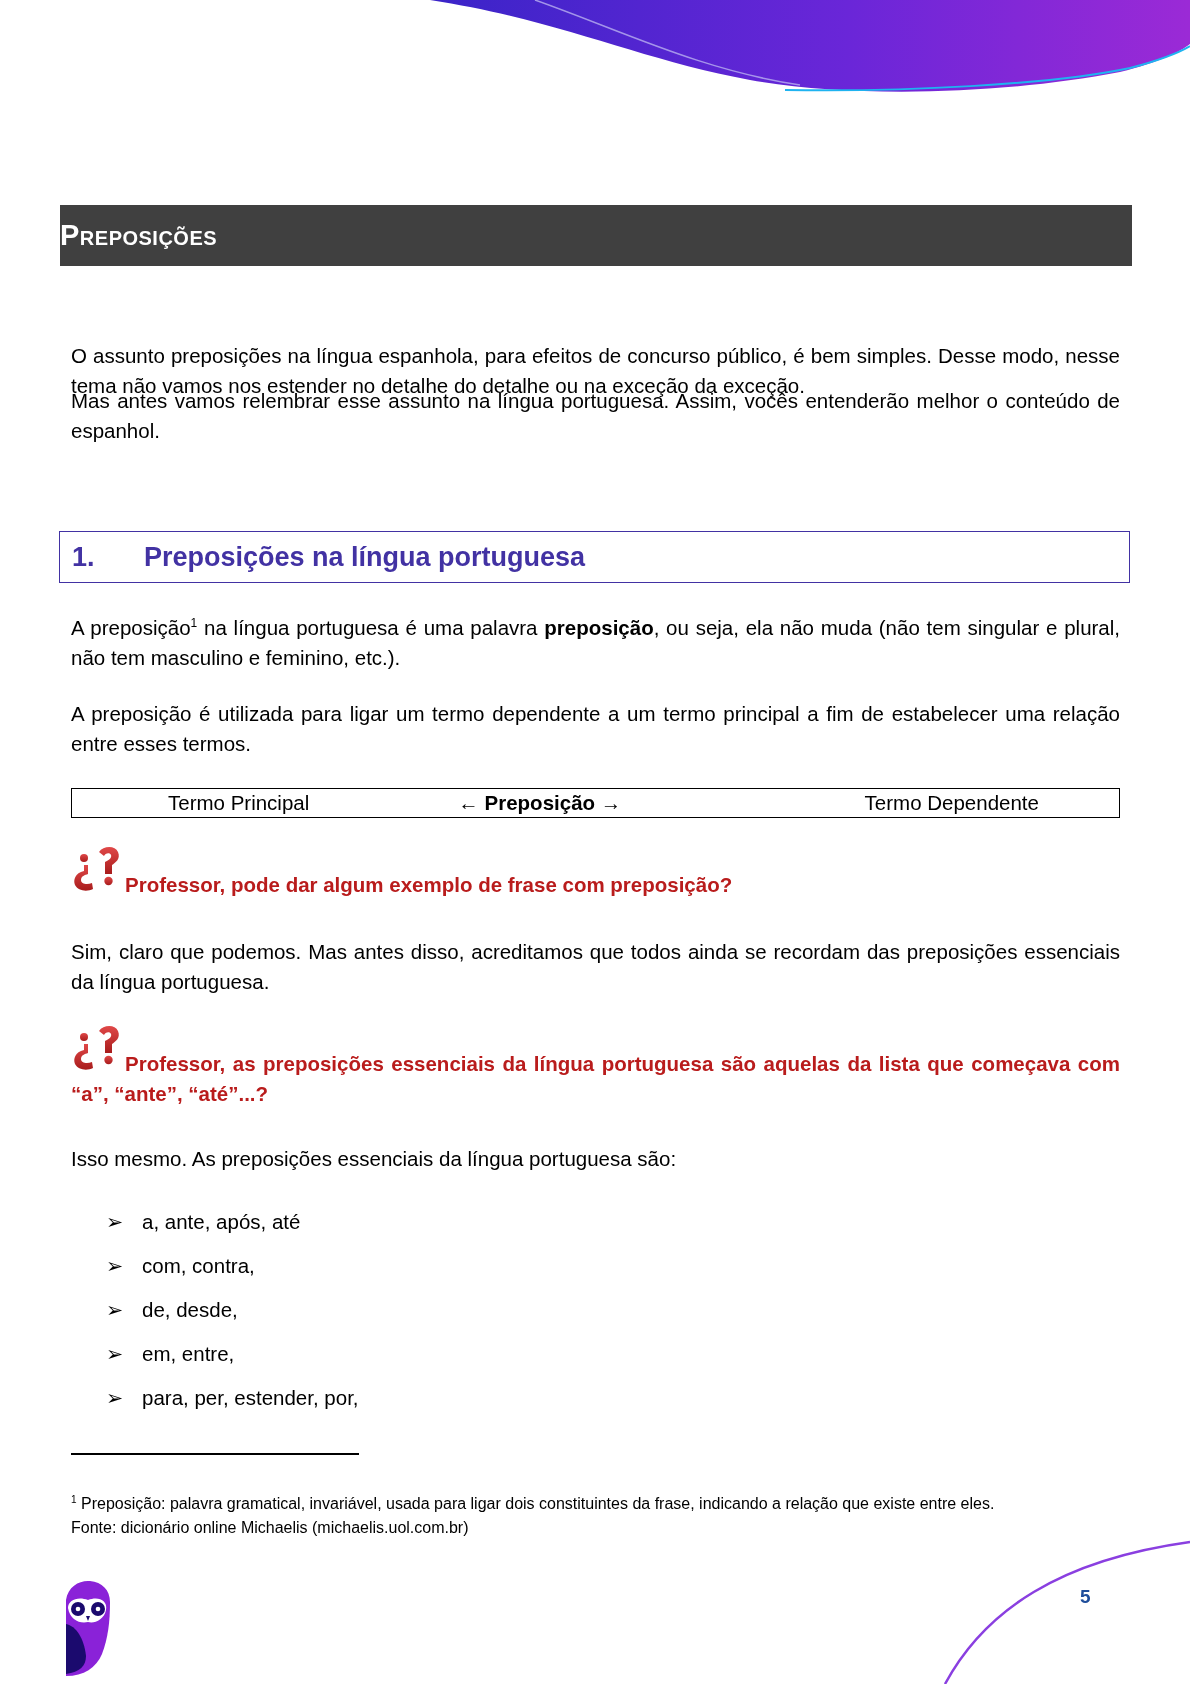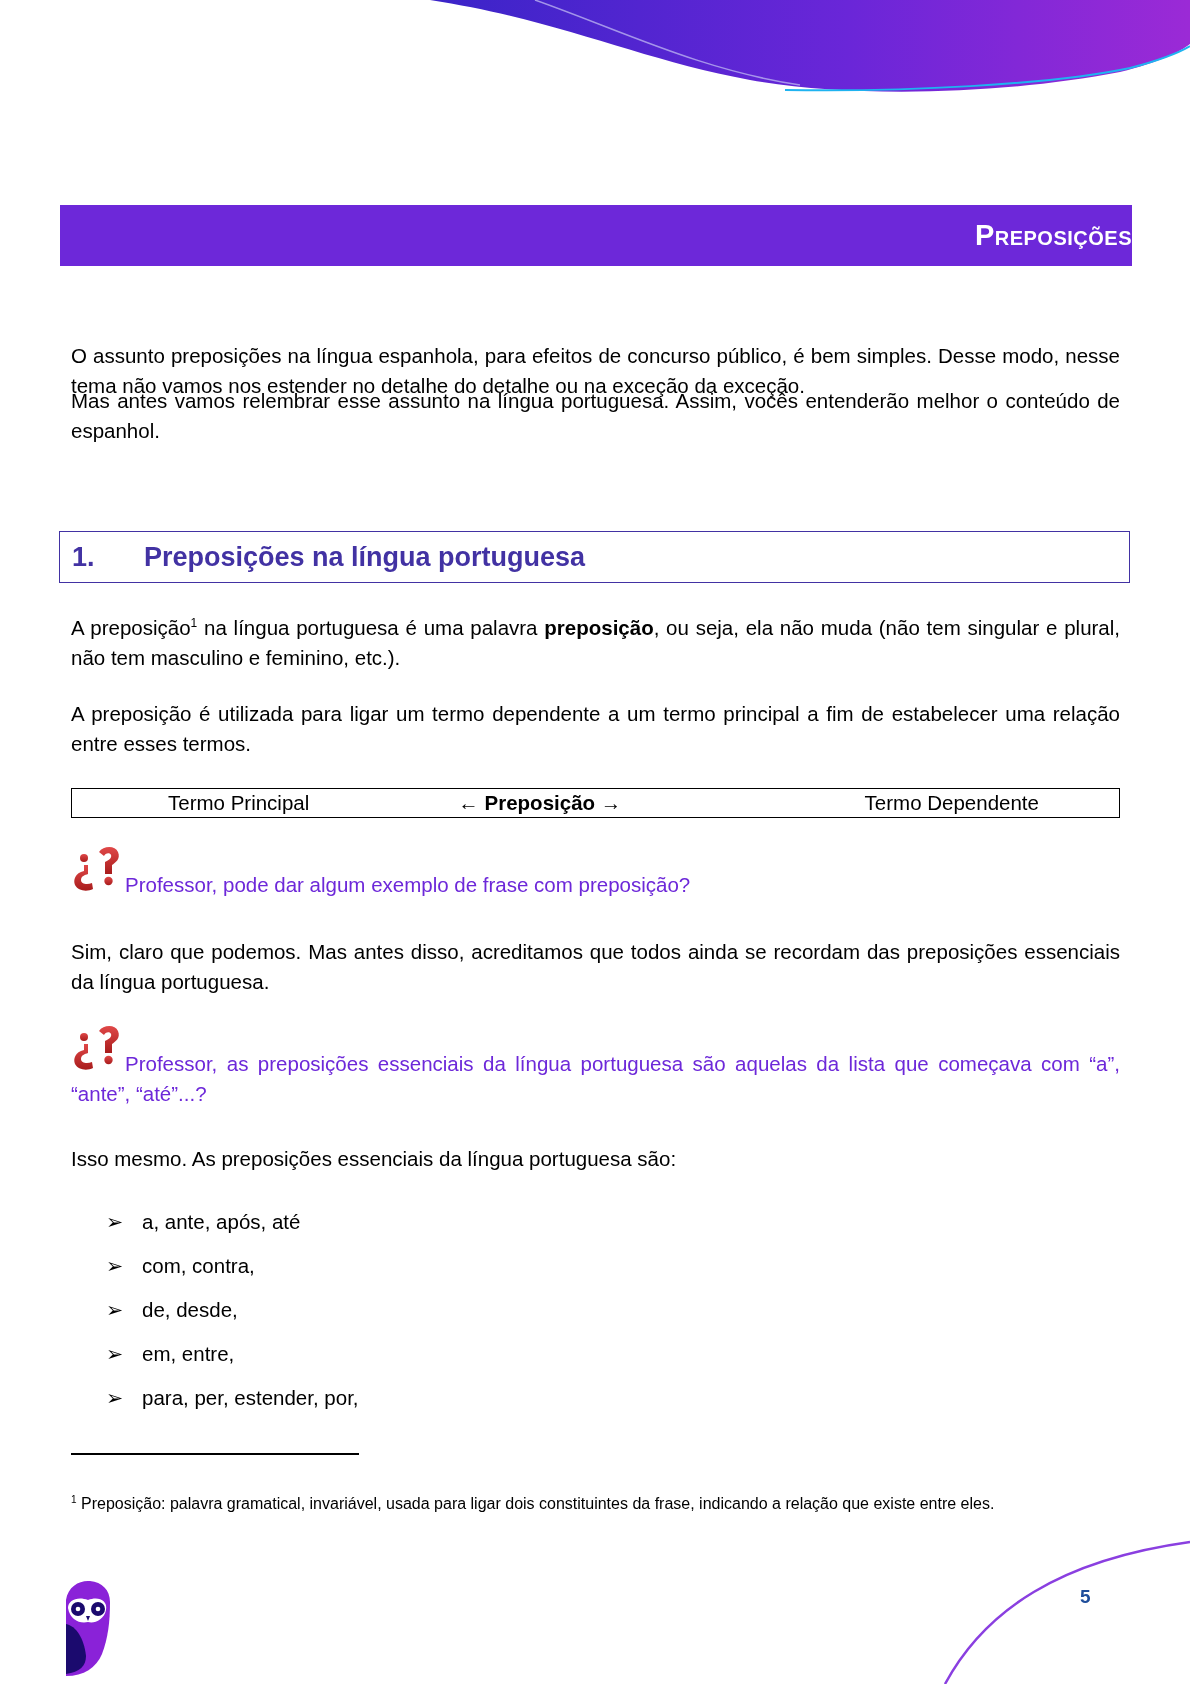--- a/index.html
+++ b/index.html
@@ -2,41 +2,41 @@
 <html><head>
 <meta charset="utf-8">
 <style>
   html, body { margin: 0; padding: 0; background: #ffffff; }
   body { width: 1190px; height: 1684px; position: relative; overflow: hidden;
          font-family: "Liberation Sans", "DejaVu Sans", sans-serif; color: #000; }
   .wave-top { position: absolute; left: 0; top: 0; width: 1190px; height: 110px; }
   .wave-bottom { position: absolute; left: 0; top: 1520px; width: 1190px; height: 164px; }
 
   .title-bar { position: absolute; left: 60px; top: 205px; width: 1072px; height: 61px;
-               background: #6d28d9; display: flex; align-items: center; justify-content: flex-end; }
+               background: #404040; display: flex; align-items: center; justify-content: flex-start; }
   .title-bar h1 { margin: 0; color: #fff; font-size: 29px; font-weight: bold; font-variant: small-caps;
                   letter-spacing: 0.5px; }
 
   .p { position: absolute; left: 71px; width: 1049px; font-size: 20.5px; line-height: 30px; text-align: justify; }
   .p b { font-weight: bold; }
   sup { font-size: 12px; line-height: 0; vertical-align: super; }
 
   .section-head { position: absolute; left: 59px; top: 531px; width: 1071px; height: 52px;
                   border: 1.5px solid #4232a3; box-sizing: border-box; display: flex; align-items: center; }
   .section-head .num { color: #4232a3; font-weight: bold; font-size: 27px; margin-left: 12px; width: 72px; }
   .section-head .txt { color: #4232a3; font-weight: bold; font-size: 27px; }
 
   .rel-table { position: absolute; left: 71px; top: 788px; width: 1049px; height: 30px;
                border: 1.5px solid #000; box-sizing: border-box; display: flex; align-items: center; font-size: 20.5px; }
   .rel-table .cell { flex: 1; text-align: left; }
   .rel-table .cell:nth-child(1) { text-align: left; padding-left: 96px; }
   .rel-table .cell:nth-child(3) { text-align: right; padding-right: 80px; }
   .rel-table .mid b { font-weight: bold; }
 
-  .question { position: absolute; left: 71px; width: 1049px; color: #6d28d9; font-weight: normal;
+  .question { position: absolute; left: 71px; width: 1049px; color: #b91c1c; font-weight: bold;
               font-size: 20.5px; line-height: 30px; text-align: justify; }
   .qicon { display: inline-block; width: 54px; height: 50px; vertical-align: bottom; position: relative; }
   .qicon svg { position: absolute; left: 0; top: -6px; }
 
   .bullets { position: absolute; left: 106px; top: 1200px; list-style: none; margin: 0; padding: 0; font-size: 20.5px; }
   .bullets li { height: 44px; display: flex; align-items: center; }
   .bullets .arrow { width: 36px; display: inline-block; }
 
   .fn-rule { position: absolute; left: 71px; top: 1453px; width: 288px; height: 2px; background: #000; }
   .footnote { position: absolute; left: 71px; top: 1492px; width: 1049px; font-size: 16px; line-height: 24px; }
@@ -146,20 +146,21 @@
     </li>
   <li>
       <span class="arrow">➢</span>
       <span>para, per, estender, por,</span>
     </li>
 </ul>
 
 <div class="fn-rule"></div>
 <div class="footnote">
   <div><sup>1</sup><span> Preposição: palavra gramatical, invariável, usada para ligar dois constituintes da frase, indicando a relação que existe entre eles.</span></div>
+  <div>Fonte: dicionário online Michaelis (michaelis.uol.com.br)</div>
 </div>
 
 <svg class="wave-bottom" viewBox="0 0 1190 164">
   <path d="M945 164 C 985 90, 1060 40, 1190 22" stroke="#8a3fe0" stroke-width="2.5" fill="none"></path>
 </svg>
 
 <svg class="owl" viewBox="0 0 52 100">
   <path d="M4 22 C 6 8, 18 2, 28 3 C 40 4, 48 12, 48 24 L4 24 Z" fill="#8a22d8"></path>
   <path d="M4 24 L48 24 C 48 44, 46 60, 40 76 C 34 90, 22 98, 4 98 Z" fill="#8a22d8"></path>
   <path d="M4 46 C 14 48, 22 60, 24 78 C 24 88, 18 94, 4 96 Z" fill="#1b0a6e"></path>

